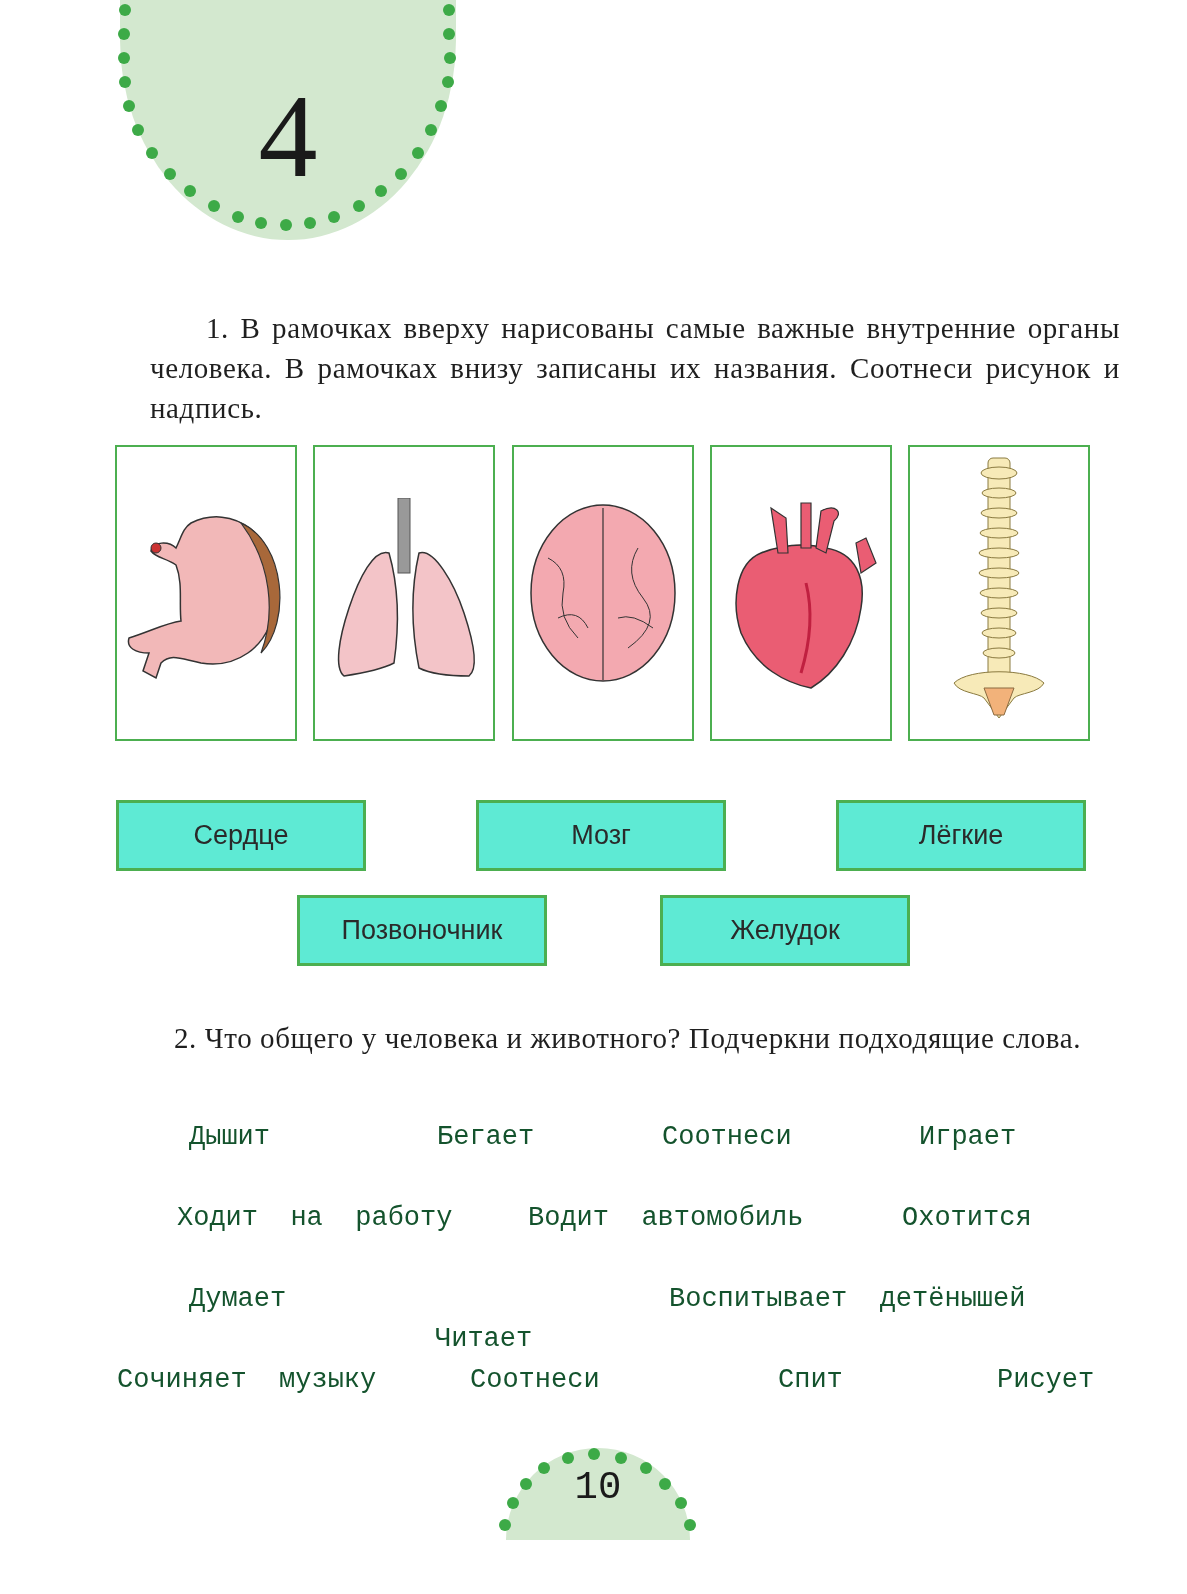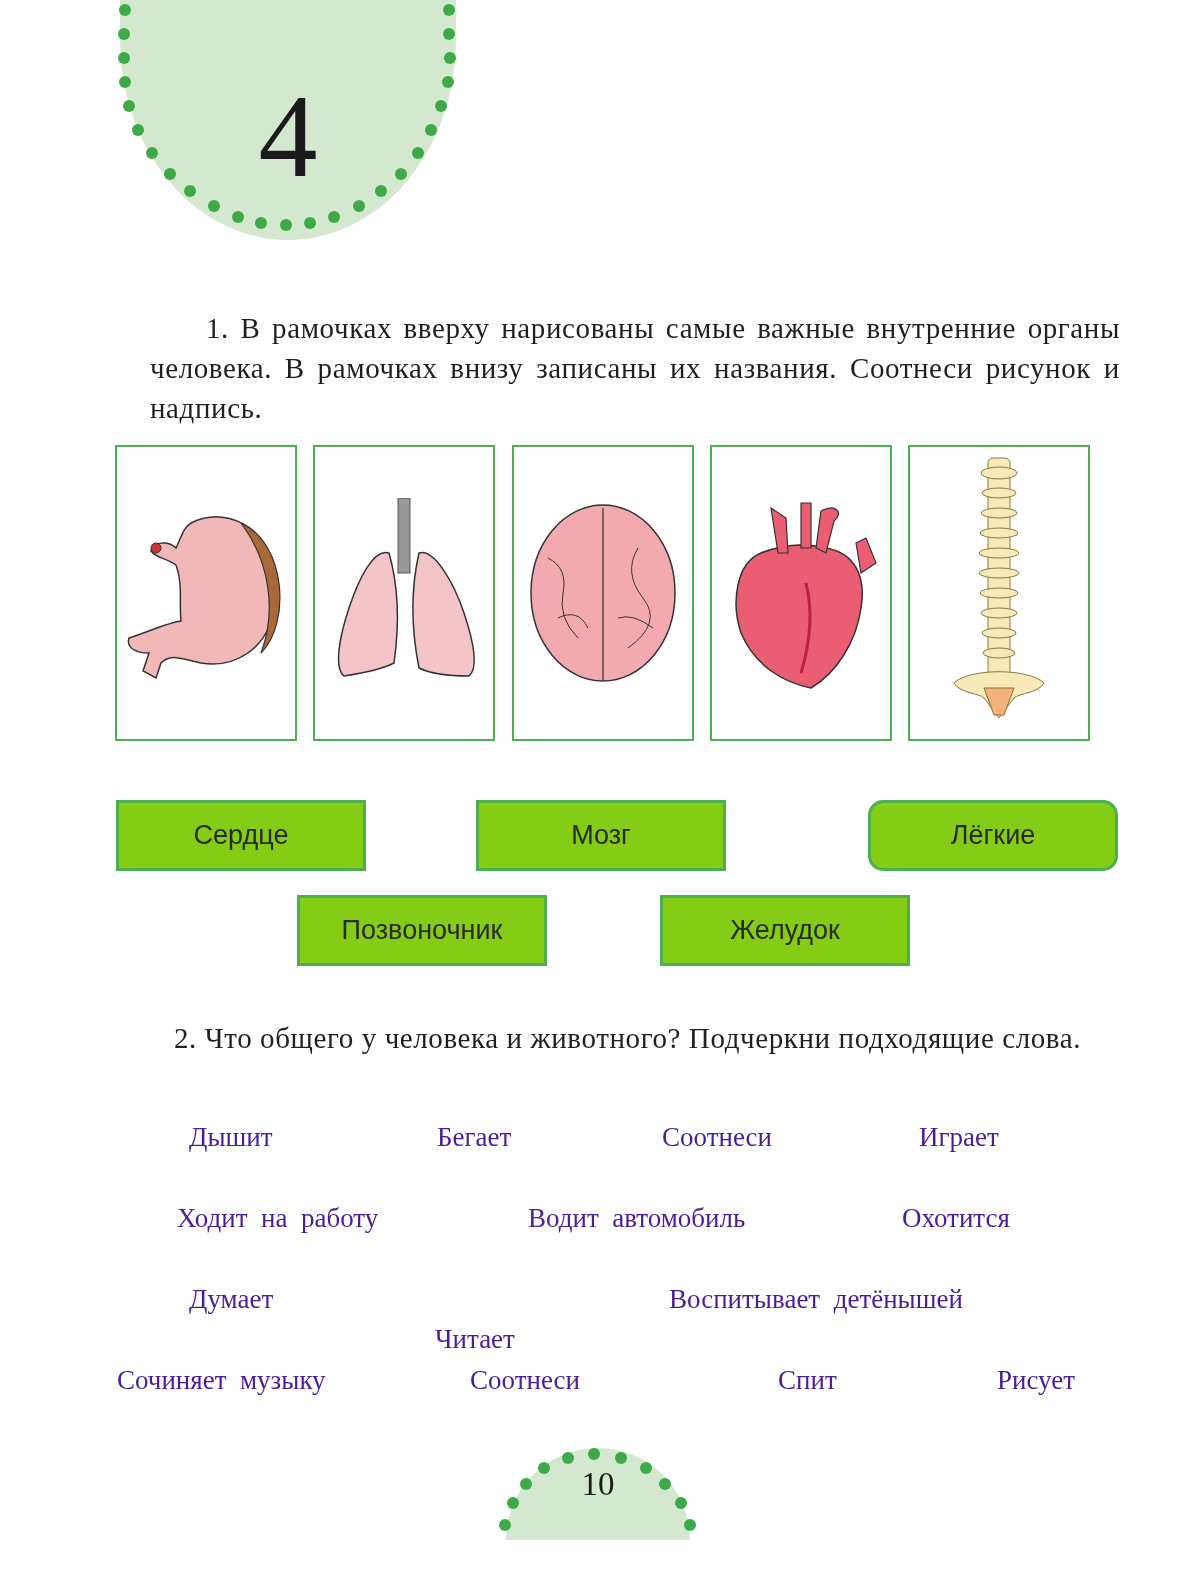--- a/index.html
+++ b/index.html
@@ -6,24 +6,24 @@
     body { width: 1187px; height: 1594px; position: relative; overflow: hidden; font-family: "DejaVu Serif", serif; color: #1a1a1a; }
     .badge-top { position: absolute; left: 118px; top: 0; width: 340px; height: 248px; }
     .badge-top svg { position: absolute; left: 0; top: 0; }
     .chapter-num { position: absolute; left: 0; width: 340px; top: 78px; text-align: center; font-family: "Liberation Serif", serif; font-size: 118px; line-height: 1; color: #1a1a1a; }
     .task-text { position: absolute; left: 118px; width: 970px; font-family: "Liberation Serif", serif; font-size: 29px; line-height: 40px; letter-spacing: 0.6px; text-align: justify; color: #1f1f1f; }
     .task-text .indent { display: inline-block; width: 56px; }
     .t1 { top: 308px; margin-left: 32px; }
     .t2 { top: 1018px; }
     .organ-row { position: absolute; left: 115px; top: 445px; width: 975px; height: 300px; display: flex; justify-content: space-between; }
     .organ-card { width: 182px; height: 296px; border: 2px solid #4caf50; background: #fff; box-sizing: border-box; display: flex; align-items: center; justify-content: center; cursor: pointer; }
-    .label-box { position: absolute; width: 250px; height: 71px; border: 3px solid #4caf50; box-sizing: border-box; display: flex; align-items: center; justify-content: center; font-family: "Liberation Sans", sans-serif; font-size: 27px; color: #2a2a2a; background: #84cc16; cursor: pointer; }
-    .word { position: absolute; font-family: Liberation Serif, serif; font-size: 27px; color: #4c1d95; white-space: pre; cursor: pointer; }
+    .label-box { position: absolute; width: 250px; height: 71px; border: 3px solid #4caf50; box-sizing: border-box; display: flex; align-items: center; justify-content: center; font-family: "Liberation Sans", sans-serif; font-size: 27px; color: #2a2a2a; background: #5eead4; cursor: pointer; }
+    .word { position: absolute; font-family: Liberation Mono, monospace; font-size: 27px; color: #14532d; white-space: pre; cursor: pointer; }
     .badge-bottom { position: absolute; left: 498px; top: 1440px; width: 200px; height: 100px; }
-    .page-num { position: absolute; left: 0; width: 200px; top: 26px; text-align: center; font-family: Liberation Serif, serif; font-size: 33px; color: #1a1a1a; }
+    .page-num { position: absolute; left: 0; width: 200px; top: 26px; text-align: center; font-family: Liberation Mono, monospace; font-size: 39px; color: #1a1a1a; }
   </style>
 </head>
 <body>
 
 <div class="badge-top">
   <svg width="340" height="250" viewBox="0 0 340 250">
     <path d="M 2 0 L 2 40 A 168 200 0 0 0 338 40 L 338 0 Z" fill="#d3e8cf"></path>
     <g fill="#3daa47">
       <circle cx="7" cy="10" r="6"></circle>
         <circle cx="6" cy="34" r="6"></circle>
@@ -104,21 +104,21 @@
           <ellipse cx="55" cy="200" rx="16" ry="5"></ellipse>
         <path d="M10 230 C25 215 85 215 100 230 C95 240 75 240 70 245 L55 265 L40 245 C35 240 15 240 10 230 Z"></path>
       </g>
       <path d="M40 235 L70 235 L60 262 L50 262 Z" fill="#f2b27a" stroke="#8a6a40"></path>
     </svg>
   </div>
 </div>
 
 <div class="label-box" style="left:116px; top:800px;">Сердце</div>
 <div class="label-box" style="left:476px; top:800px;">Мозг</div>
-<div class="label-box" style="left:868px; top:800px;border-radius:15px;">Лёгкие</div>
+<div class="label-box" style="left:836px; top:800px;">Лёгкие</div>
 <div class="label-box" style="left:297px; top:895px;">Позвоночник</div>
 <div class="label-box" style="left:660px; top:895px;">Желудок</div>
 
 <div class="task-text t2">
   <span class="indent"></span><span>2.</span> <span>Что общего у человека и животного? Подчеркни подходящие слова.</span>
 </div>
 
 <span class="word" style="left:189px; top:1122px;">Дышит</span>
 <span class="word" style="left:437px; top:1122px;">Бегает</span>
 <span class="word" style="left:662px; top:1122px;">Соотнеси</span>

